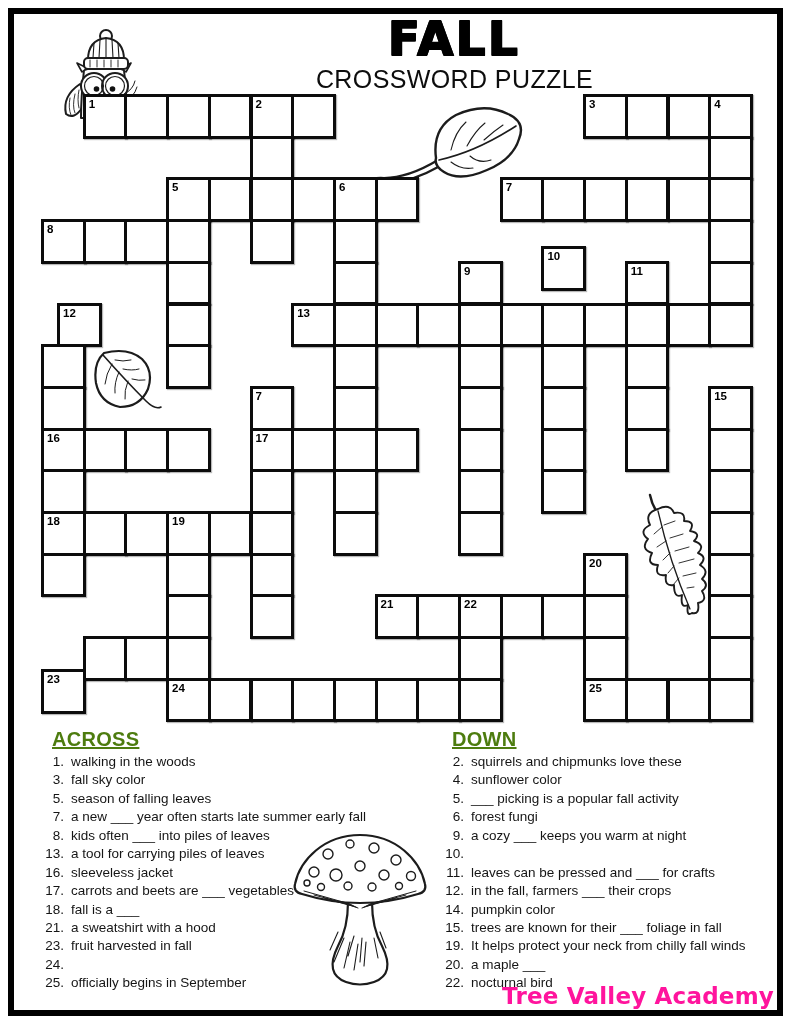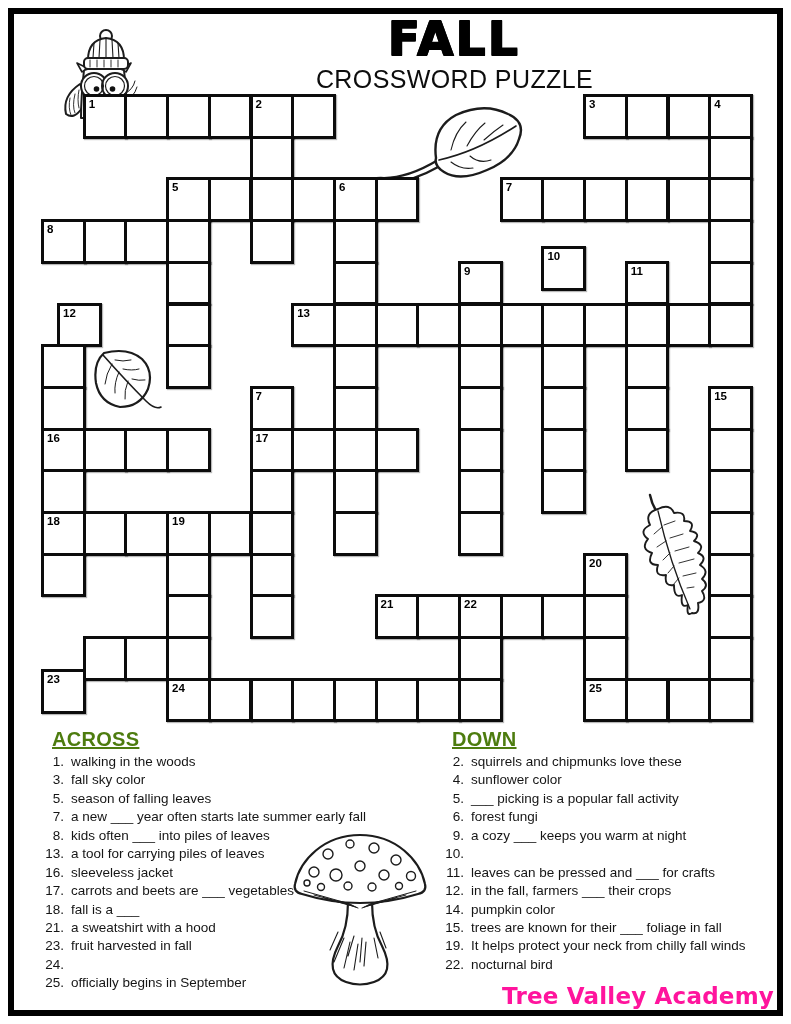--- a/index.html
+++ b/index.html
@@ -409,19 +409,23 @@
       </div>
       <div class="clue">
         <span class="clue-num">15.</span>
         <span class="clue-text">trees are known for their ___ foliage in fall</span>
       </div>
       <div class="clue">
         <span class="clue-num">19.</span>
         <span class="clue-text">It helps protect your neck from chilly fall winds</span>
       </div>
       <div class="clue">
+        <span class="clue-num">20.</span>
+        <span class="clue-text">a maple ___</span>
+      </div>
+      <div class="clue">
         <span class="clue-num">22.</span>
         <span class="clue-text">nocturnal bird</span>
       </div>
     </div>
 </div>
 
 <div class="brand" style="color: rgb(255, 20, 157);">Tree Valley Academy</div>
 
 </body></html>

